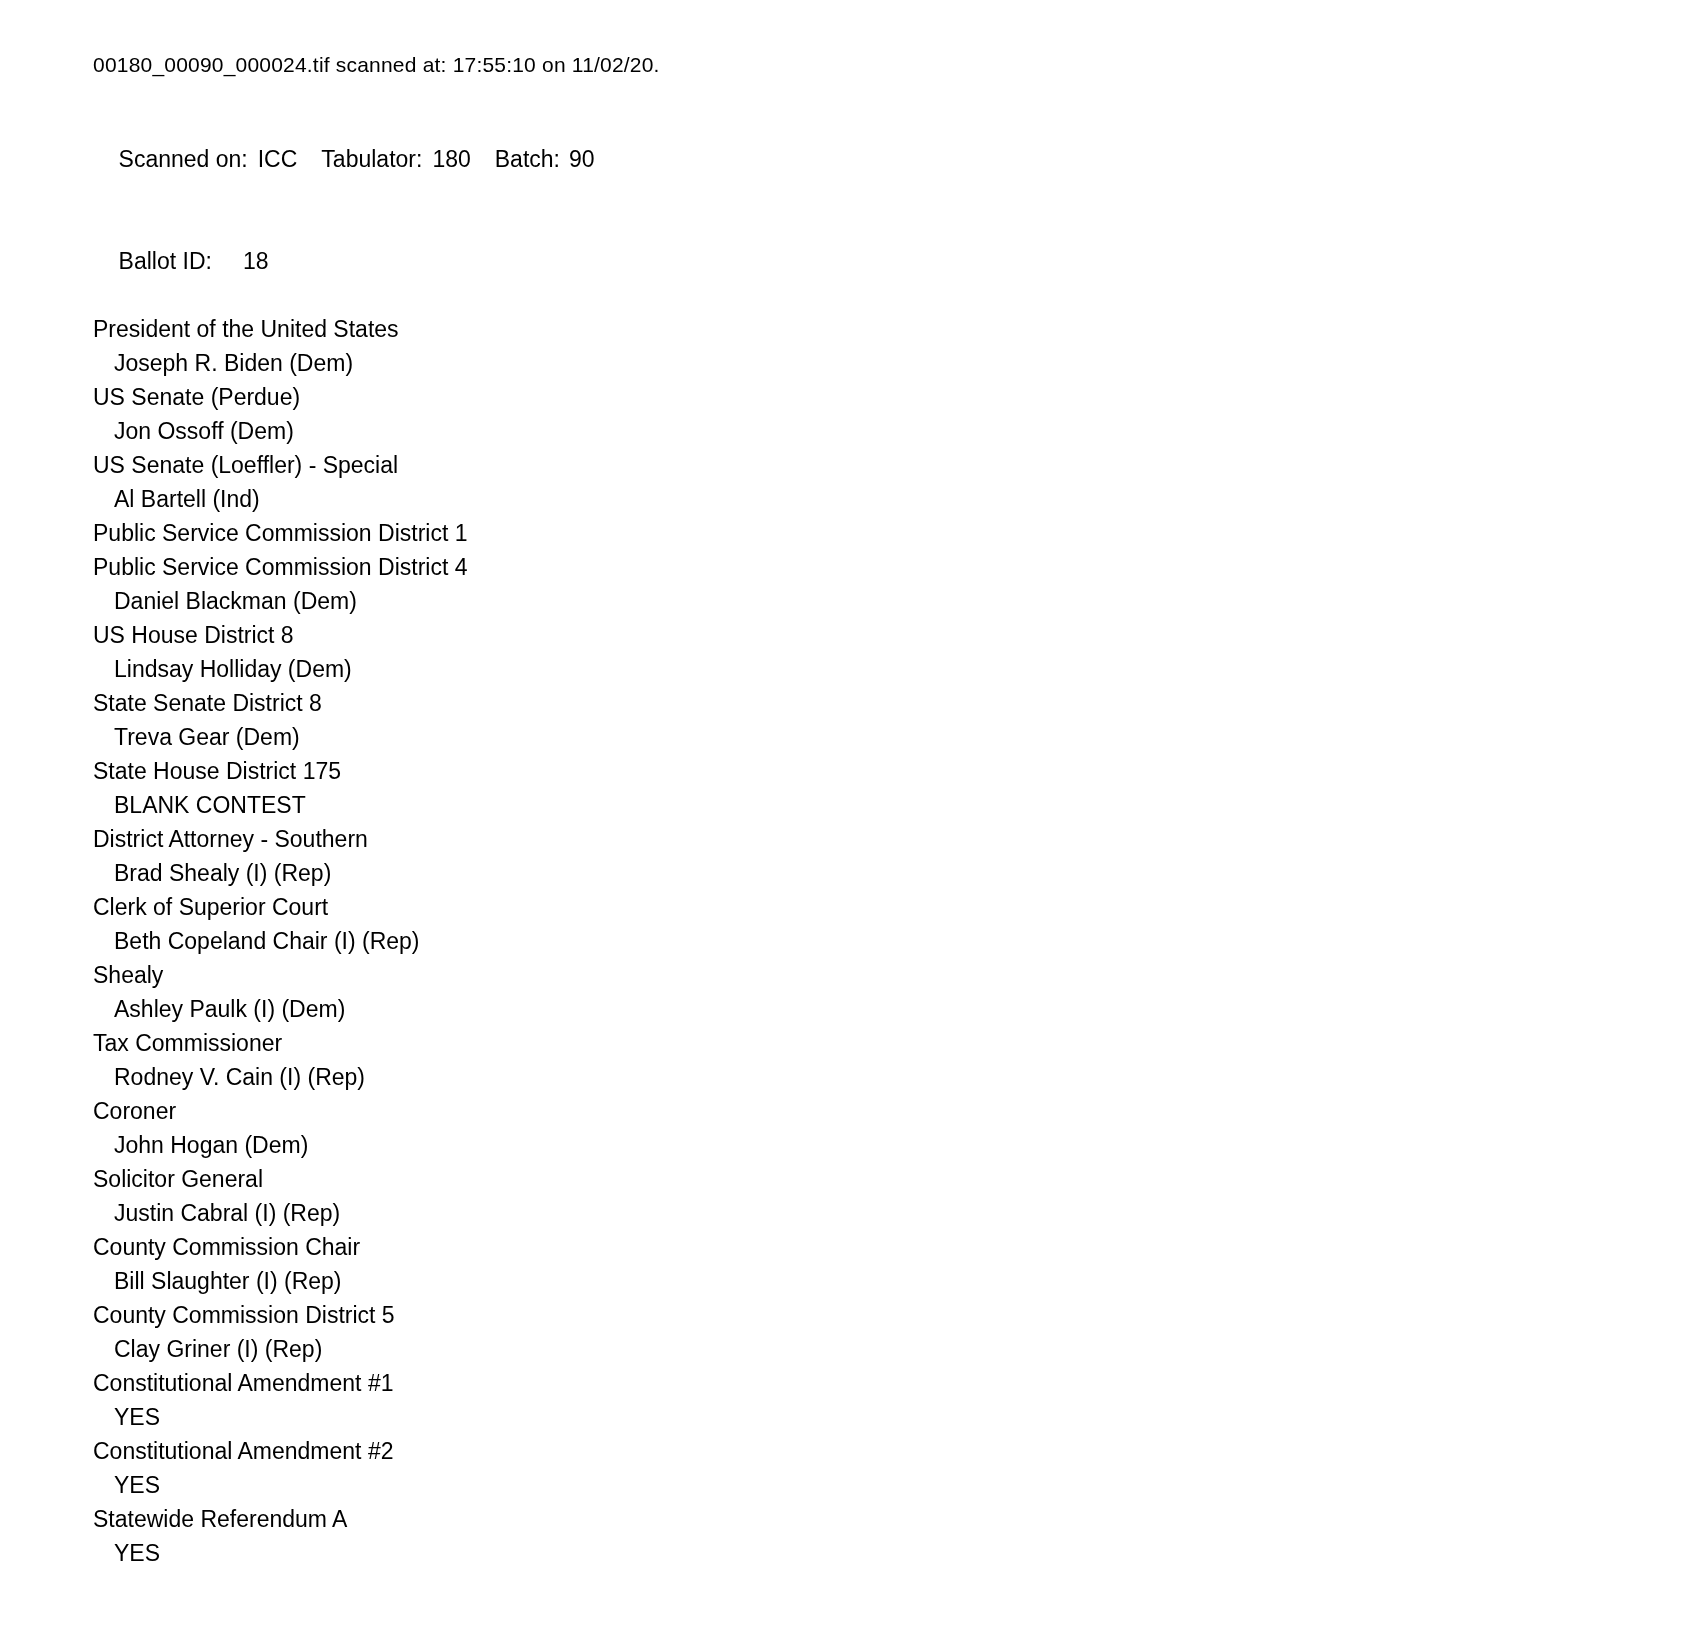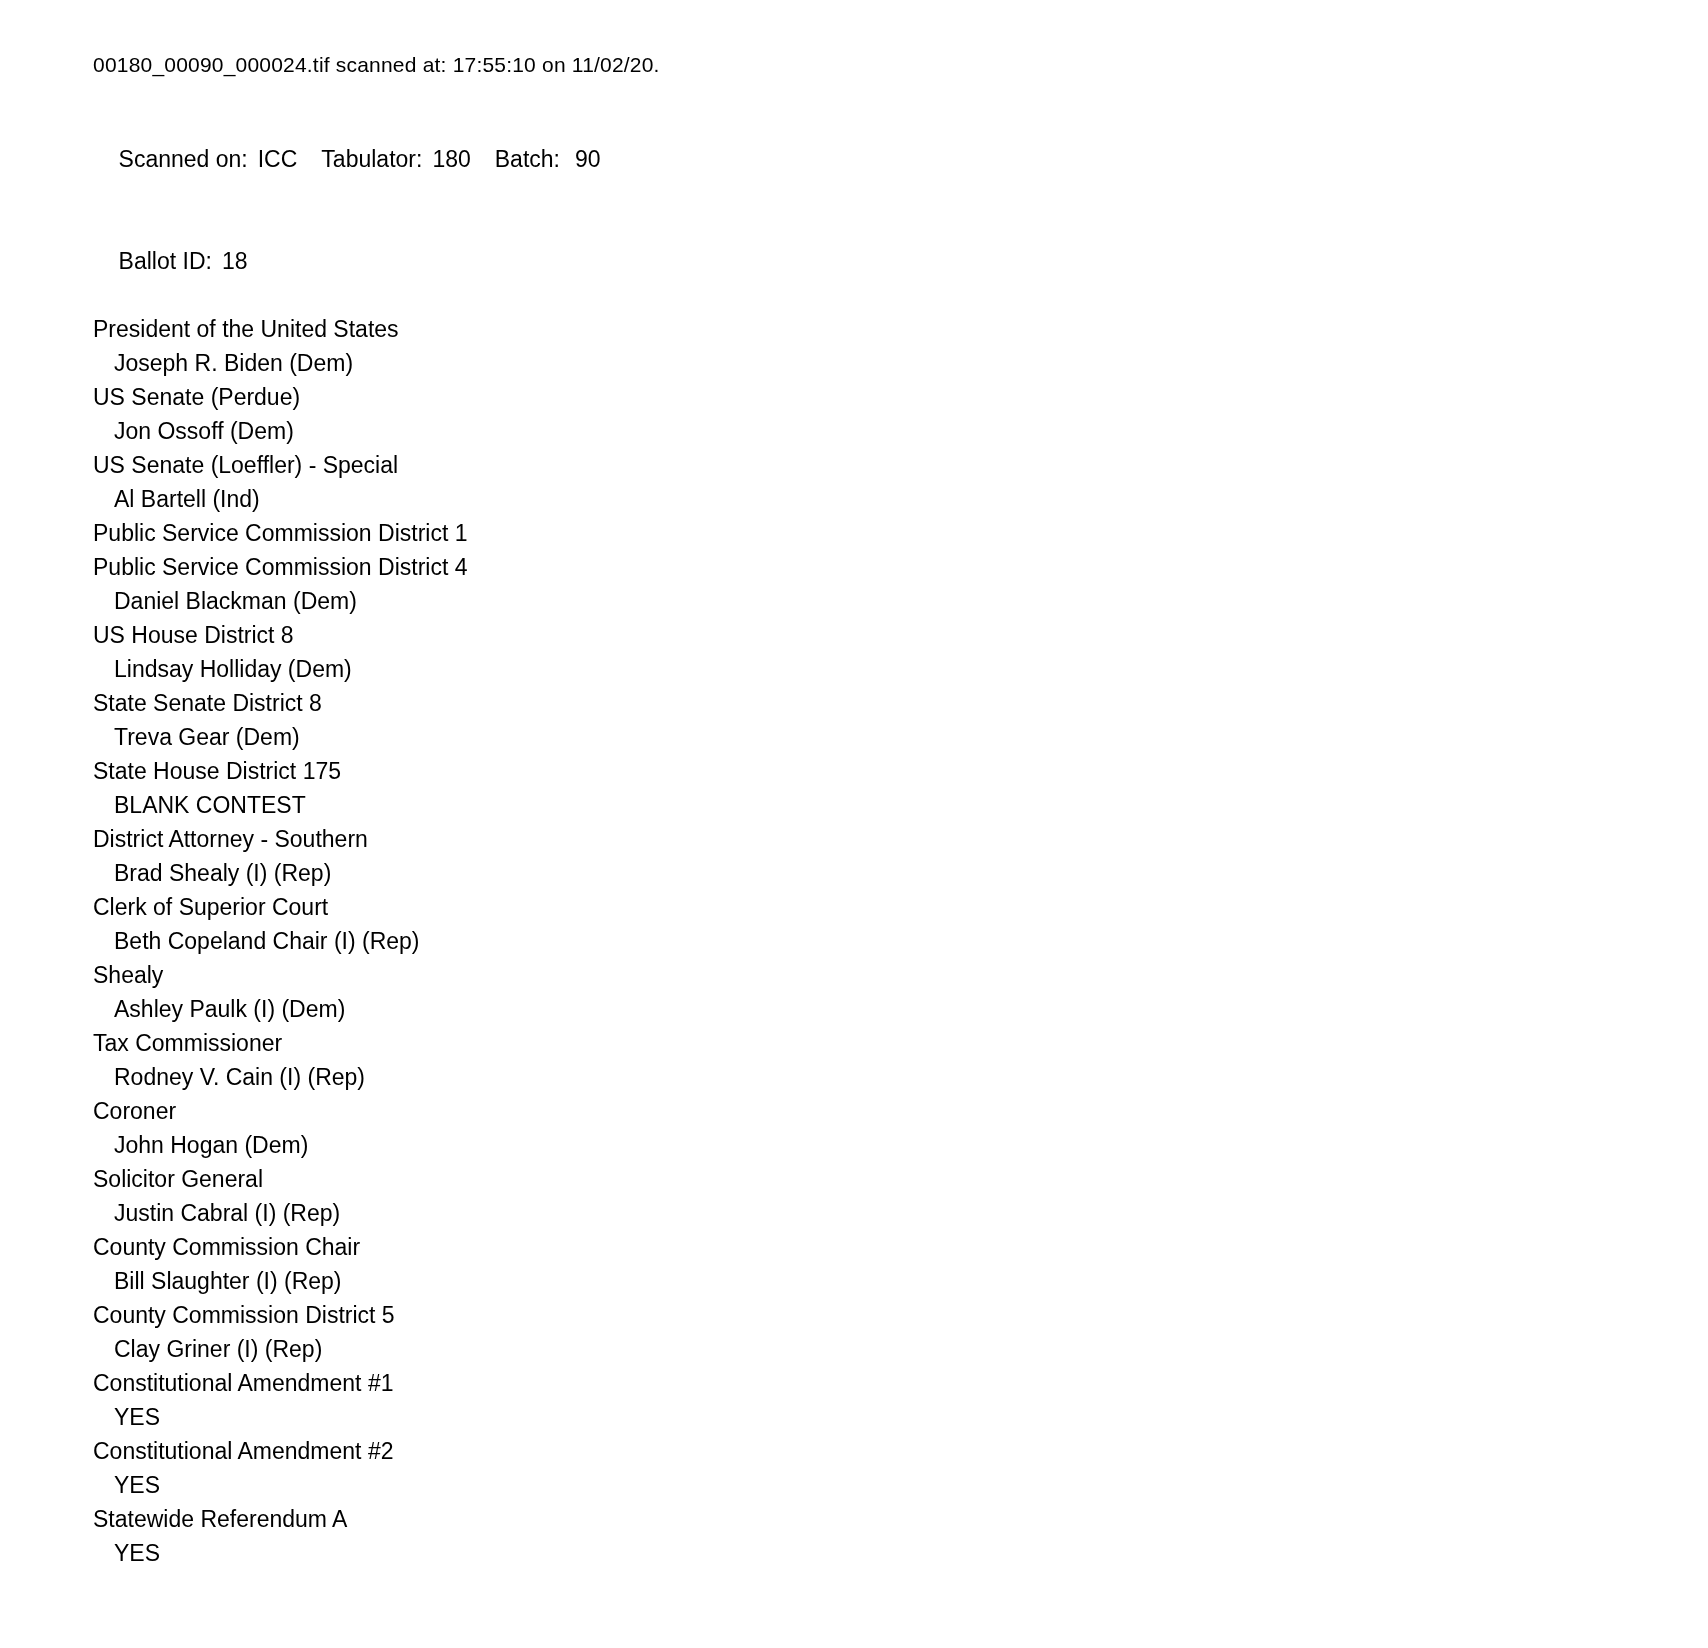--- a/index.html
+++ b/index.html
@@ -49,25 +49,25 @@
   }
 </style>
 </head>
 <body>
 
 <div class="page">
 
   <div class="filename-line">00180_00090_000024.tif scanned at: 17:55:10 on 11/02/20.</div>
 
   <div class="meta-line">
-    <span class="label">Scanned on:</span><span class="value">ICC</span><span class="label group-gap">Tabulator:</span><span class="value">180</span><span class="label group-gap">Batch:</span><span class="value" style="margin-left:15px">90</span>
+    <span class="label">Scanned on:</span><span class="value">ICC</span><span class="label group-gap">Tabulator:</span><span class="value">180</span><span class="label group-gap">Batch:</span><span class="value" style="margin-left:9px">90</span>
   </div>
 
   <div class="meta-line">
-    <span class="label">Ballot ID:</span><span class="value" style="margin-left:10px">18</span>
+    <span class="label">Ballot ID:</span><span class="value" style="margin-left:31px">18</span>
   </div>
 
   <div class="contest-list">
 
   <div class="contest-row">
       <div class="contest-title">President of the United States</div>
       <div class="contest-selection">Joseph R. Biden (Dem)</div>
     </div>
       <div class="contest-row">
       <div class="contest-title">US Senate (Perdue)</div>

